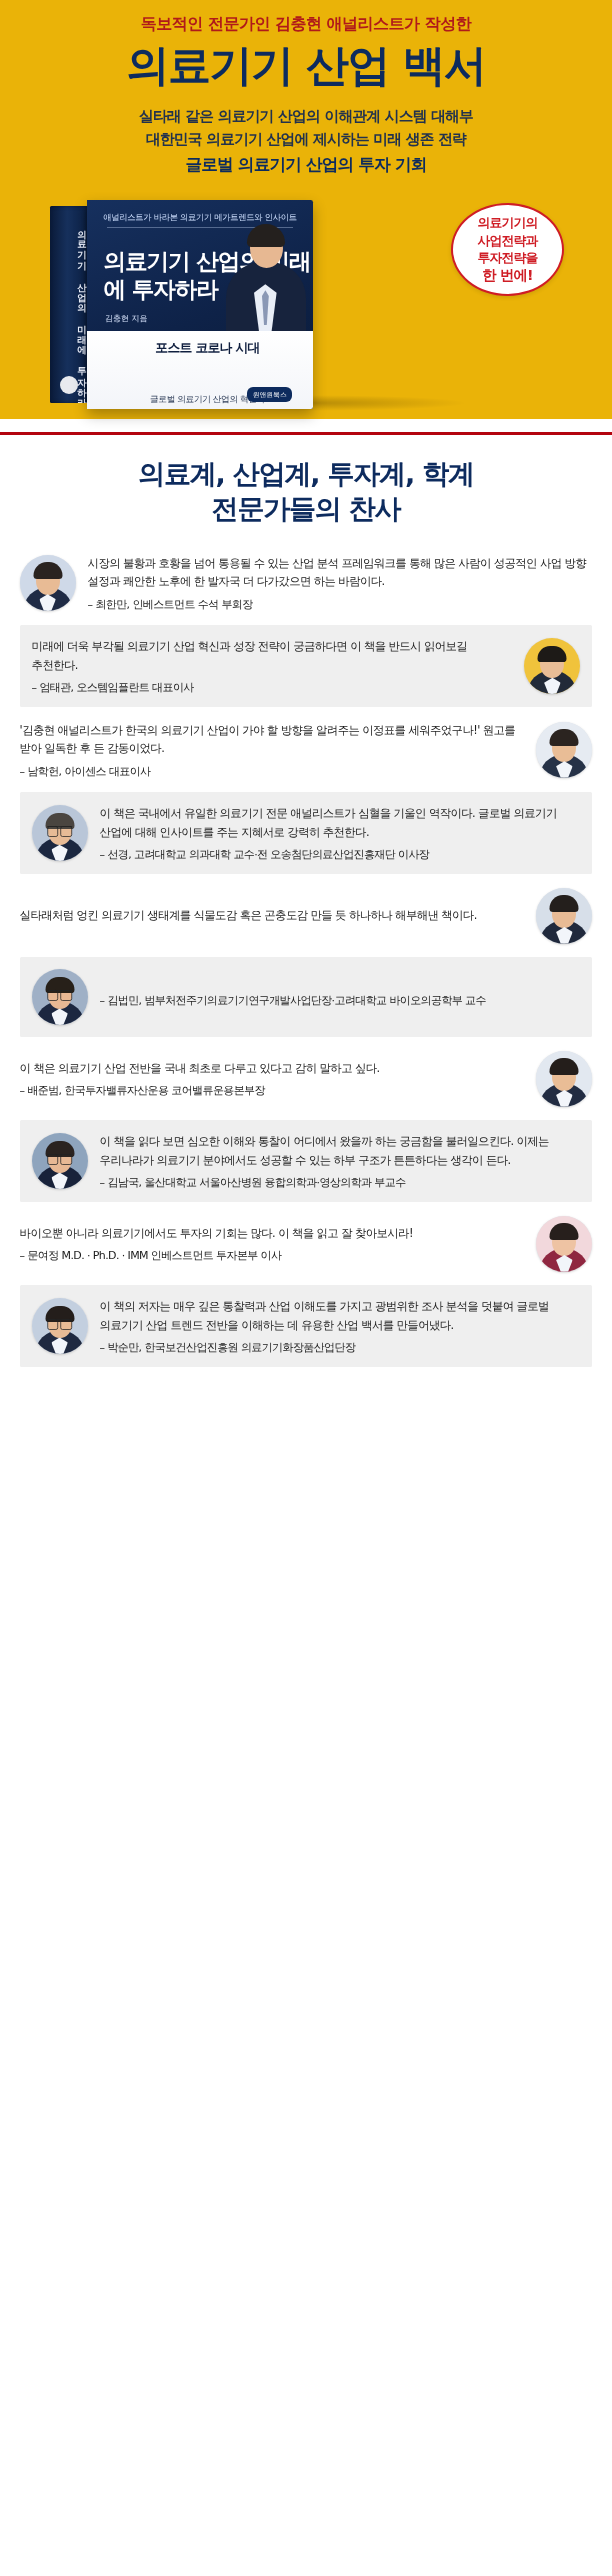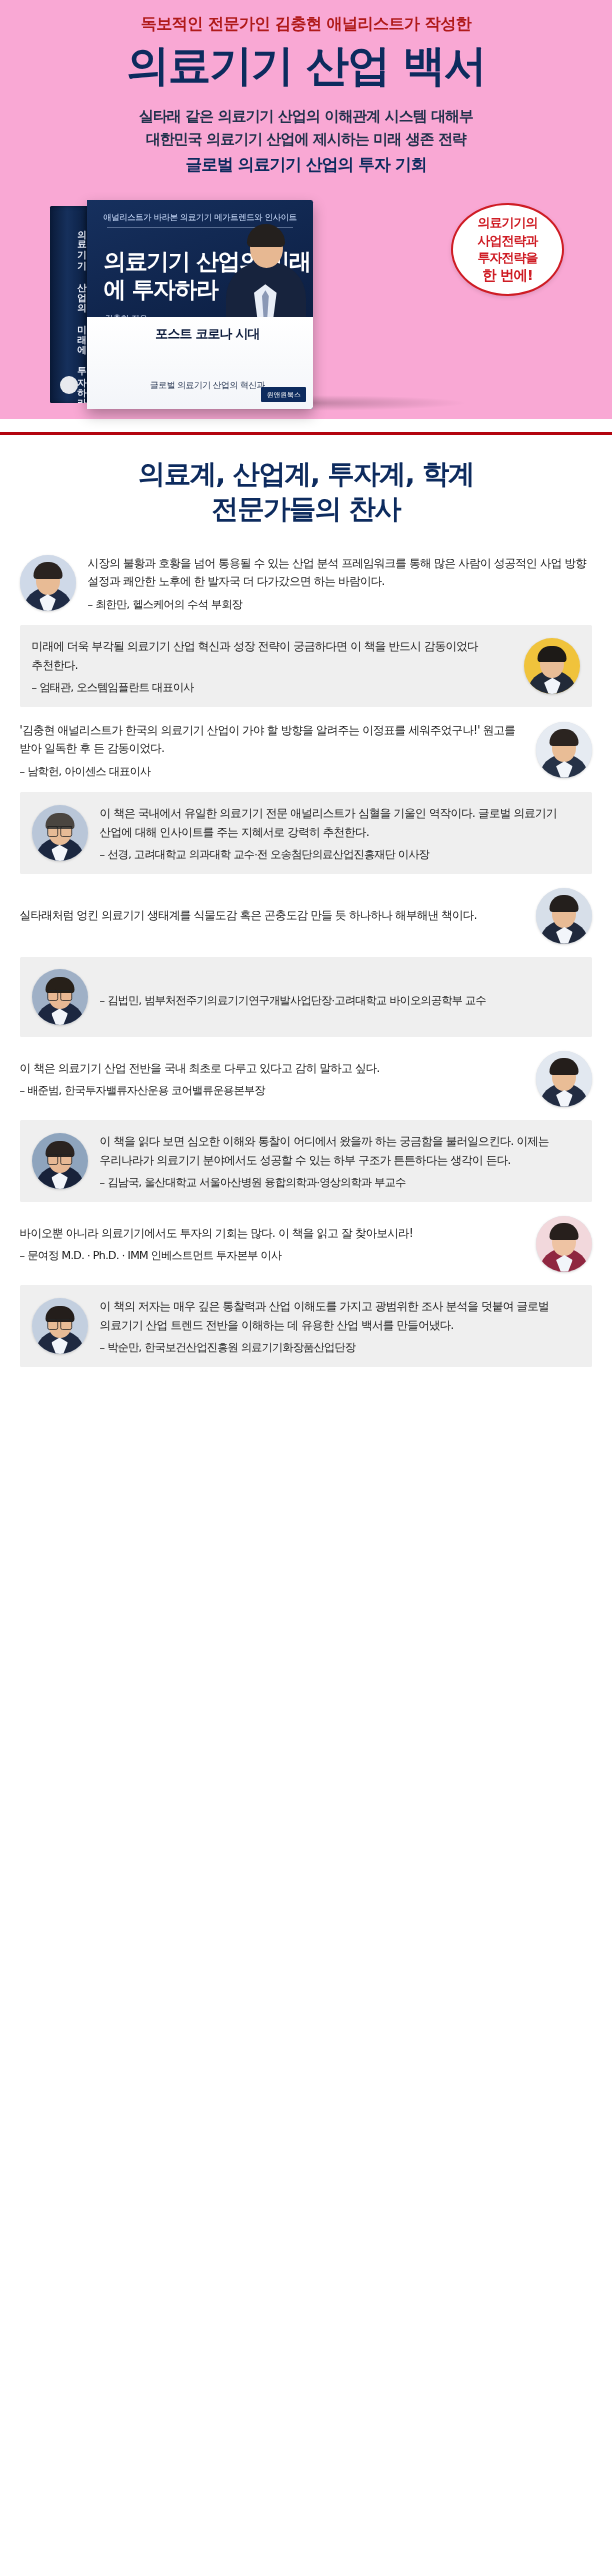--- a/index.html
+++ b/index.html
@@ -6,21 +6,21 @@
   body {
     width: 612px;
     background: #ffffff;
     font-family: "DejaVu Sans", "Liberation Sans", sans-serif;
     color: #1a1a1a;
   }
   .page { width: 612px; position: relative; overflow: hidden; }
 
   
   .hero {
-    background: #f9a8d4;
+    background: #eab308;
     padding: 13.5px 0 0 0;
     text-align: center;
     position: relative;
   }
   .hero-kicker {
     font-size: 16px;
     font-weight: 700;
     color: #b01a1a;
     letter-spacing: -0.5px;
     margin-bottom: 7.5px;
@@ -139,48 +139,48 @@
   }
   .cover-author {
     position: absolute;
     top: 113px; left: 18px;
     font-size: 8px;
     color: #d7e3fb;
   }
   .cover-band {
     position: absolute;
     left: 0; right: 0; bottom: 0;
-    height: 92px;
+    height: 78px;
     background: linear-gradient(180deg, #ffffff 0%, #f3f5f9 100%);
     color: #12254b;
   }
   .band-h {
     margin: 9px 0 3px 15px;
     font-size: 12.8px;
     font-weight: 800;
     letter-spacing: -0.7px;
     color: #101f3f;
   }
   .band-l {
     margin-left: 15px;
     font-size: 8.7px;
     line-height: 1.45;
     letter-spacing: -0.4px;
     color: #2b3a55;
     margin-top: 36px;
   }
   .band-pub {
     position: absolute;
-    right: 7px;
+    right: 21px;
     bottom: 7.5px;
     background: #0d2b5e;
     color: #fff;
     font-size: 6.8px;
     padding: 2.3px 5.3px;
-    border-radius: 1px;
+    border-radius: 6px;
   }
   .cover-person {
     position: absolute;
     right: 3px;
     bottom: 78px;
     width: 89px;
     height: 113px;
   }
   .cp-body {
     position: absolute;
@@ -419,33 +419,33 @@
       <div class="quote">
         <div class="avatar">
           <div class="av-bg" style="background:#cfd9e8"></div>
           <div class="av-body" style="background:#1f2b45"></div>
           <div class="av-head" style="background:#e8bb95"></div>
           <div class="av-hair" style="background:#2a2320"></div>
           <div class="av-collar"></div>
         </div>
         <div class="q-body">
           <p class="q-text">시장의 불황과 호황을 넘어 통용될 수 있는 산업 분석 프레임워크를 통해 많은 사람이 성공적인 사업 방향 설정과 쾌안한 노후에 한 발자국 더 다가갔으면 하는 바람이다.</p>
-          <p class="q-src">– 최한만, 헬스케어의 수석 부회장</p>
+          <p class="q-src">– 최한만, 인베스트먼트 수석 부회장</p>
         </div>
       </div>
       <div class="quote right grey">
         <div class="avatar">
           <div class="av-bg" style="background:#f0c33c"></div>
           <div class="av-body" style="background:#222a38"></div>
           <div class="av-head" style="background:#e9bd96"></div>
           <div class="av-hair" style="background:#1d1a17"></div>
           <div class="av-collar"></div>
         </div>
         <div class="q-body">
-          <p class="q-text">미래에 더욱 부각될 의료기기 산업 혁신과 성장 전략이 궁금하다면 이 책을 반드시 감동이었다 추천한다.</p>
+          <p class="q-text">미래에 더욱 부각될 의료기기 산업 혁신과 성장 전략이 궁금하다면 이 책을 반드시 읽어보길 추천한다.</p>
           <p class="q-src">– 엄태관, 오스템임플란트 대표이사</p>
         </div>
       </div>
       <div class="quote right">
         <div class="avatar">
           <div class="av-bg" style="background:#e6ebf2"></div>
           <div class="av-body" style="background:#263247"></div>
           <div class="av-head" style="background:#e9bd96"></div>
           <div class="av-hair" style="background:#2b2420"></div>
           <div class="av-collar"></div>

